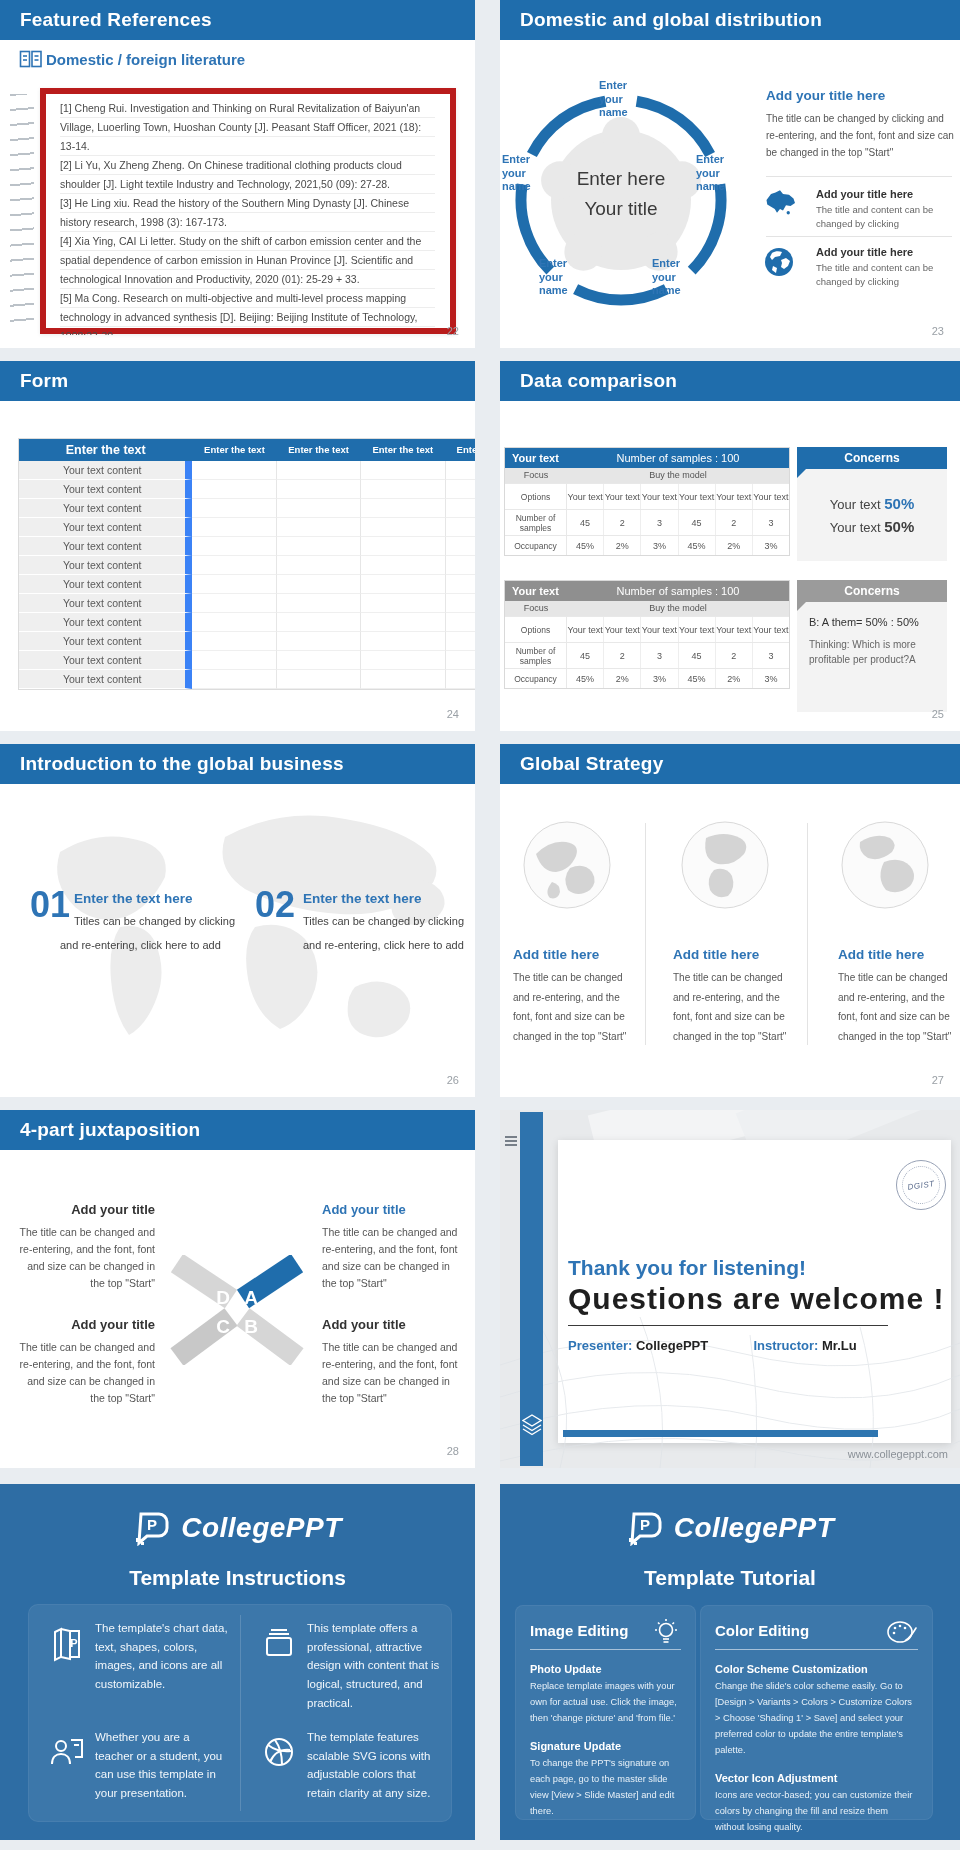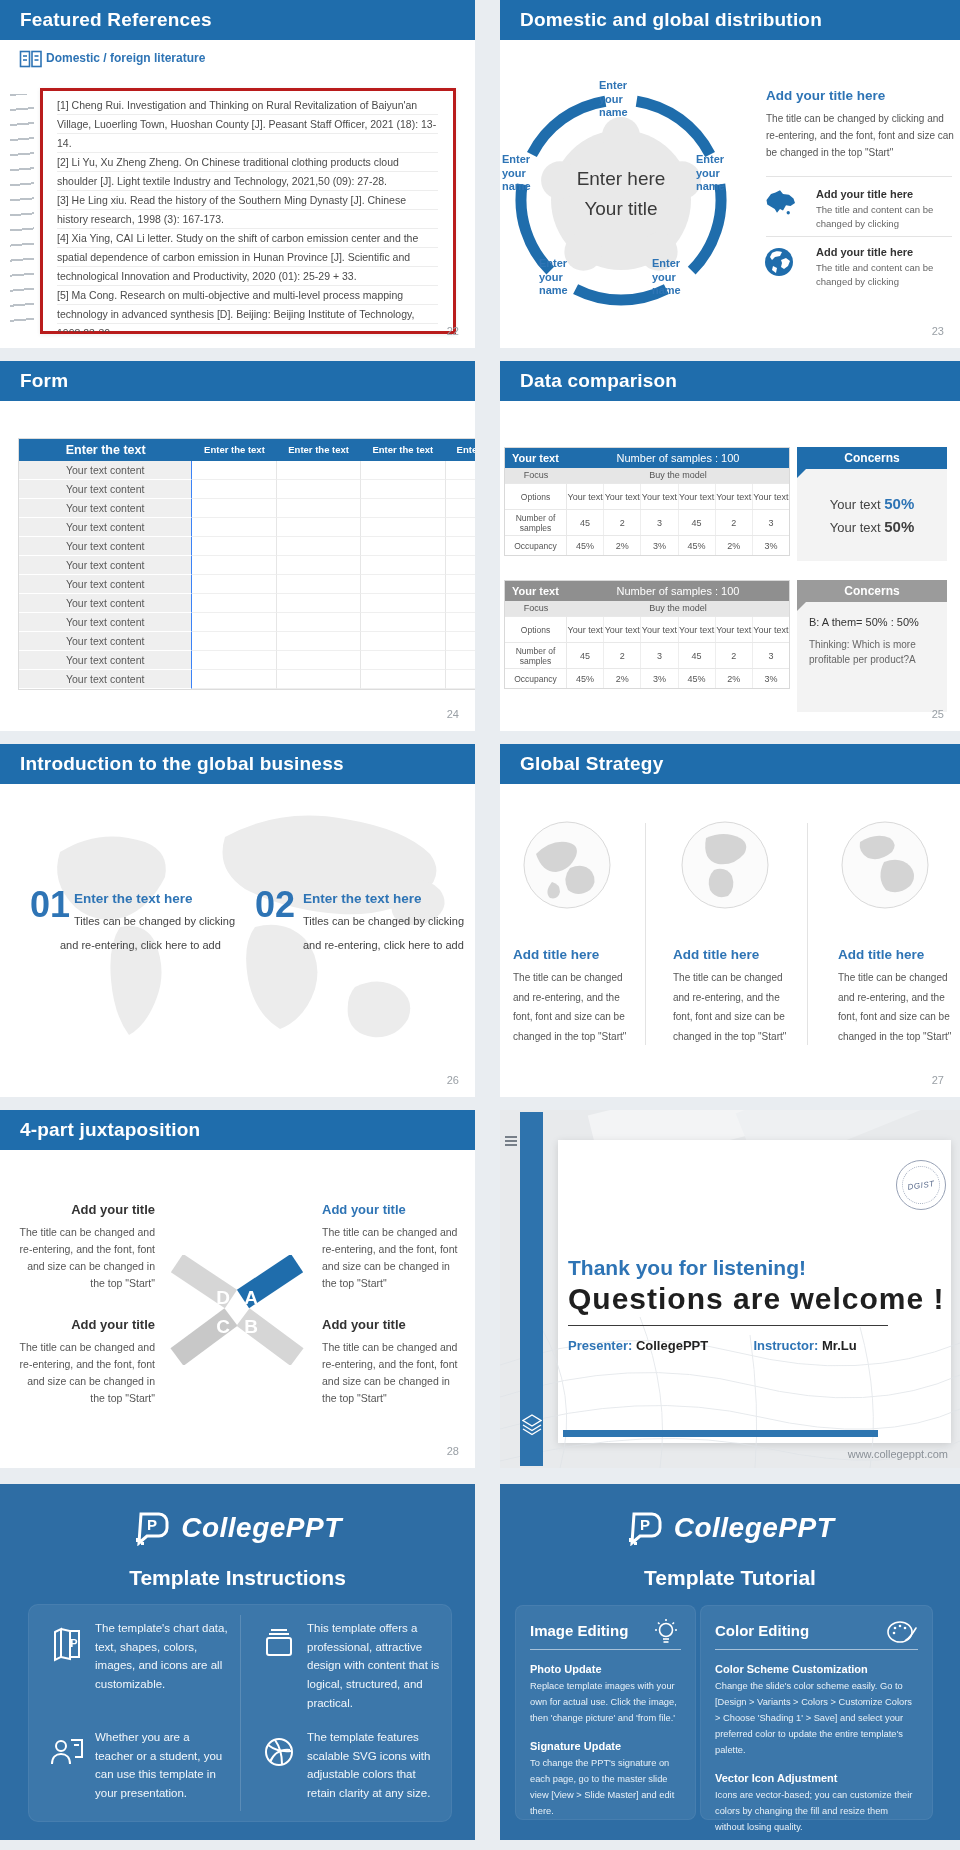--- a/index.html
+++ b/index.html
@@ -6,26 +6,26 @@
   html,body { background:#e9edf1; }
   body { font-family:"Liberation Sans", sans-serif; width:960px; height:1850px; position:relative; }
   .stage { position:absolute; left:0; top:0; width:960px; height:1850px; background:#e9edf1; }
 
   .slide { position:absolute; background:#fff; overflow:hidden; }
   .titlebar { position:absolute; left:0; top:0; right:0; height:40px; background:#1f6dac;
               color:#fff; font-size:19px; font-weight:bold; line-height:40px; padding-left:20px; letter-spacing:.2px; }
   .pagenum { position:absolute; right:16px; bottom:11px; font-size:11px; color:#9aa0a6; }
 
   
-  .sec-head { position:absolute; left:46px; top:51px; font-size:12px; font-weight:bold; color:#2e74b5; }
+  .sec-head { position:absolute; left:46px; top:51px; font-size:15px; font-weight:bold; color:#2e74b5; }
   .book-ic { position:absolute; left:19px; top:50px; }
   .spiral { position:absolute; left:10px; top:94px; width:24px; height:238px;
             background:repeating-linear-gradient(175deg, #aab2ba 0 2px, transparent 2px 15px); opacity:.8; }
   .refcard { position:absolute; left:40px; top:88px; width:416px; height:246px; background:#fff;
-             border:3px solid #b91c1c; box-shadow:0 1px 4px rgba(0,0,0,.08); padding:5px 15px 0 14px; }
+             border:6px solid #b91c1c; box-shadow:0 1px 4px rgba(0,0,0,.08); padding:5px 15px 0 14px; }
   .refs { width:100%; height:236px; overflow:hidden;
           background:repeating-linear-gradient(to bottom, transparent 0 18px, #ededed 18px 19px); }
   .ref { font-size:10.5px; line-height:19px; color:#4a4a4a; }
 
   
   .node { position:absolute; width:46px; text-align:left; font-size:11px; line-height:13.5px;
           font-weight:bold; color:#2e74b5; }
   .ctr { position:absolute; left:36px; top:168px; width:170px; text-align:center; font-size:19px; color:#3a3a3a; }
   .s23h { position:absolute; left:266px; top:88px; font-size:13.5px; font-weight:bold; color:#2e74b5; }
   .s23b { position:absolute; left:266px; top:110px; width:192px; font-size:10px; line-height:17px; color:#555; }
@@ -35,21 +35,21 @@
 
   
   .ftable { position:absolute; left:18px; top:77px; width:512px; border:1px solid #dcdcdc; }
   .fhead { display:flex; background:#1f6dac; color:#fff; height:22px; line-height:22px; text-align:center; }
   .hcell { flex:1; font-size:9.5px; font-weight:bold; overflow:hidden; white-space:nowrap; }
   div.hcell:nth-of-type(1) { flex:0 0 34%; font-size:12.5px; }
   .brow { display:flex; height:19px; line-height:19px; }
   .bcell { flex:1; border-right:1px solid #e6e6e6; border-bottom:1px solid #efefef; background:#fff; }
   .brow .bcell:last-child { border-right:none; }
   .bcell.first { flex:0 0 34%; background:#efefef; color:#5a5a5a; font-size:10.5px; text-align:center;
-                 border-right:1px solid #3b82f6; border-bottom:1px solid #fff; }
+                 border-right:7px solid #3b82f6; border-bottom:1px solid #fff; }
 
   
   .dtable { position:absolute; left:4px; width:286px; border:1px solid #d9d9d9; background:#fff; }
   .dt-h { display:flex; height:20px; line-height:20px; color:#fff; font-weight:bold; }
   .dt-h .l { width:62px; padding-left:7px; font-size:11px; }
   .dt-h .r { flex:1; text-align:center; font-size:11px; font-weight:normal; }
   .dt-focus { display:flex; height:15px; line-height:15px; background:#e6e6e6; font-size:9px; color:#555; }
   .dt-focus .l { width:62px; text-align:center; }
   .dt-focus .r { flex:1; text-align:center; }
   .dt-r { display:flex; border-top:1px solid #e8e8e8; }

